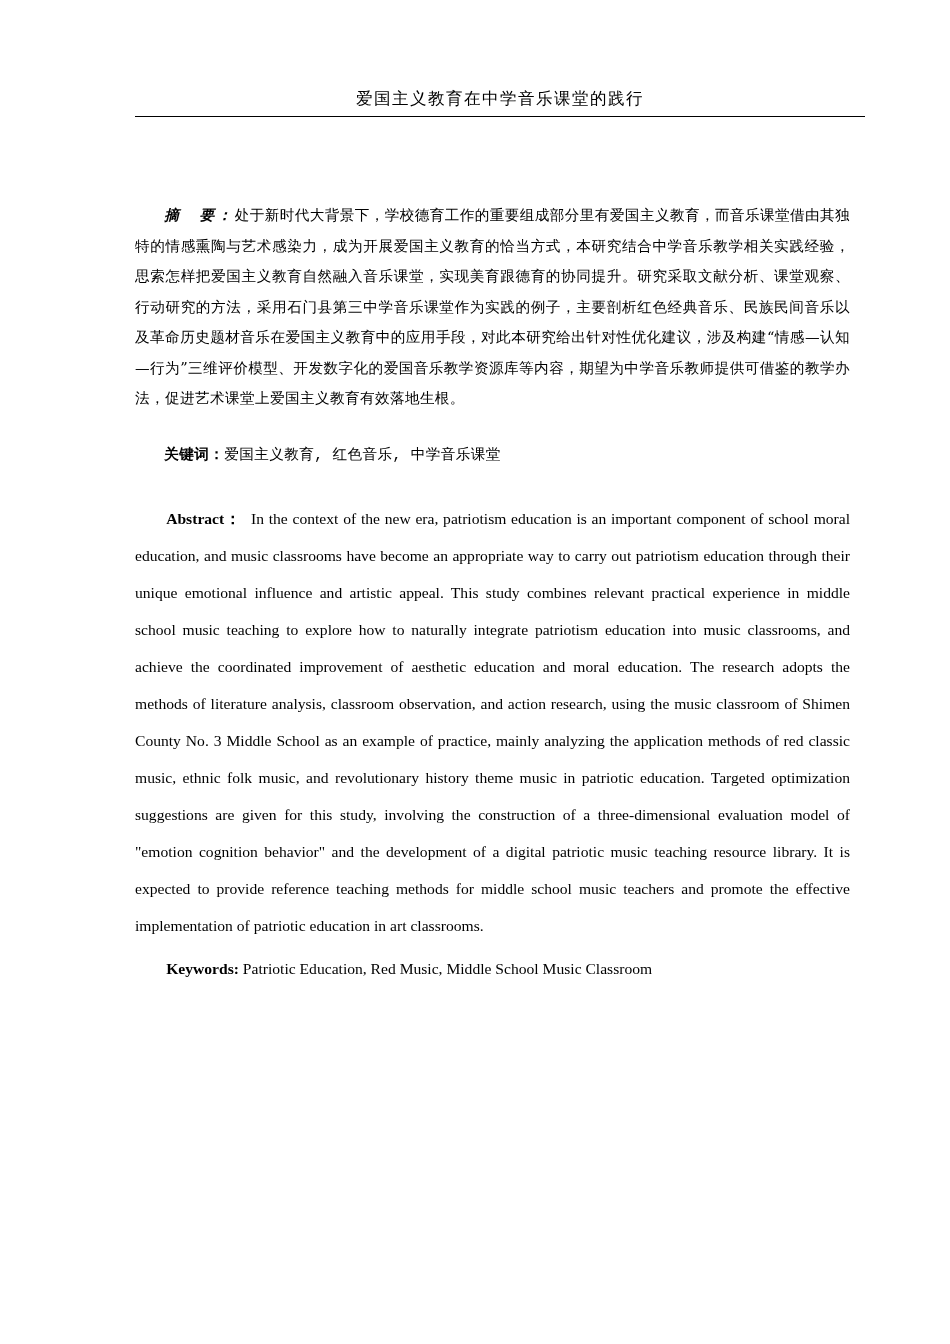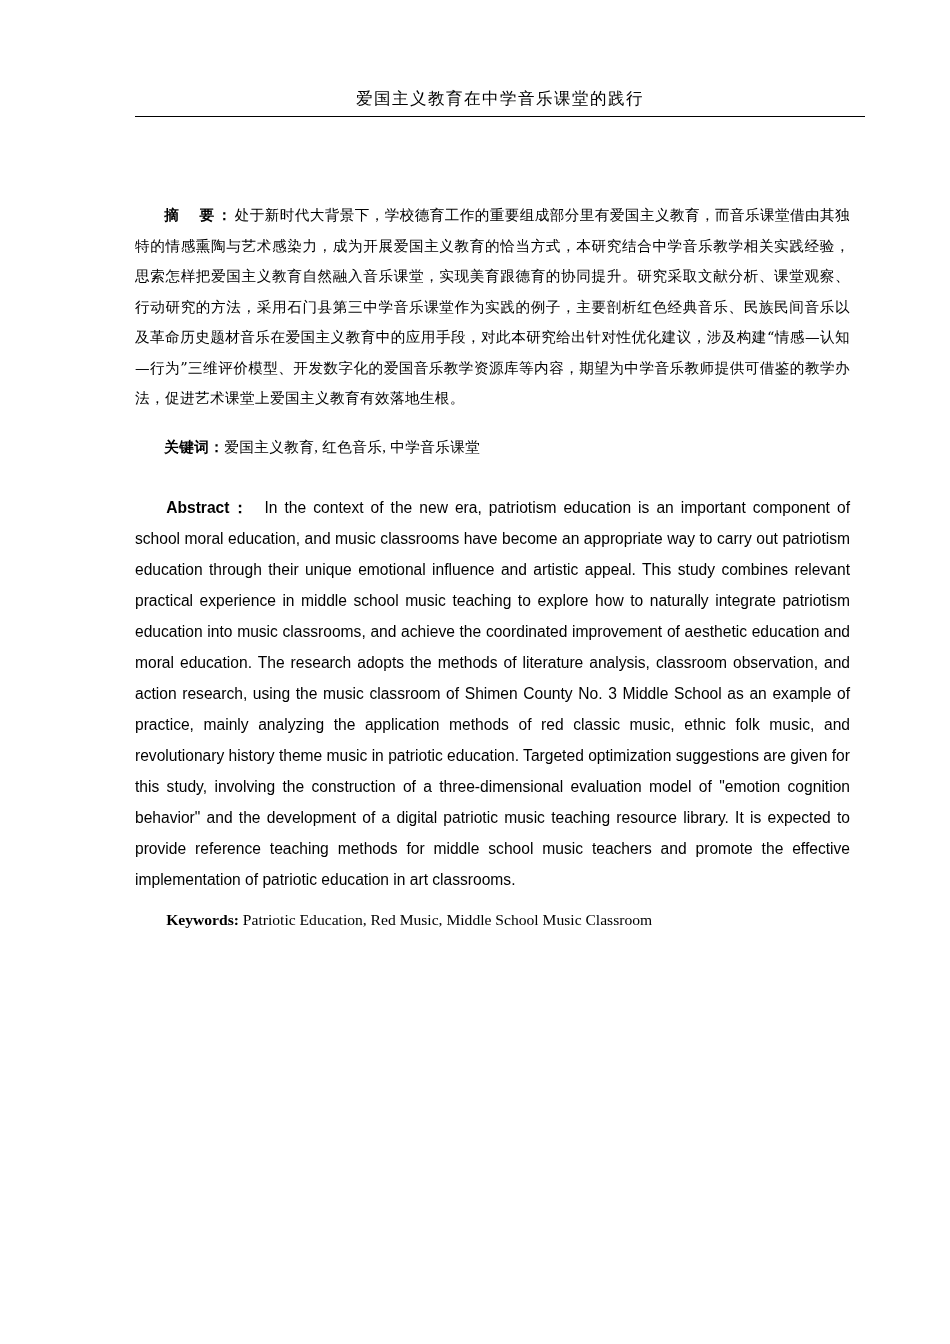--- a/index.html
+++ b/index.html
@@ -50,37 +50,38 @@
     font-size: 14.6px;
     line-height: 30.5px;
     text-align: justify;
     text-justify: inter-ideograph;
     text-indent: 2em;
     letter-spacing: 0.4px;
   }
   .cn-abstract .lbl {
     font-weight: bold;
     letter-spacing: 3px;
+    font-style: italic;
   }
   .cn-keywords {
-    margin-top: 18px;
-    font-family: Liberation Serif, serif;
+    margin-top: 26px;
+    font-family: Liberation Mono, monospace;
     font-size: 14.6px;
     line-height: 30px;
     text-indent: 2em;
     letter-spacing: 0.4px;
   }
   .cn-keywords .lbl {
     font-weight: bold;
   }
   .en-abstract {
     margin-top: 30px;
-    font-family: Liberation Sans, sans-serif;
+    font-family: Liberation Serif, serif;
     font-size: 15.6px;
-    line-height: 31px;
+    line-height: 37px;
     text-align: justify;
     text-indent: 2em;
   }
   .en-abstract .lbl {
     font-weight: bold;
   }
   .en-keywords {
     margin-top: 10px;
     font-family: "Liberation Serif", "DejaVu Serif", serif;
     font-size: 15.6px;

